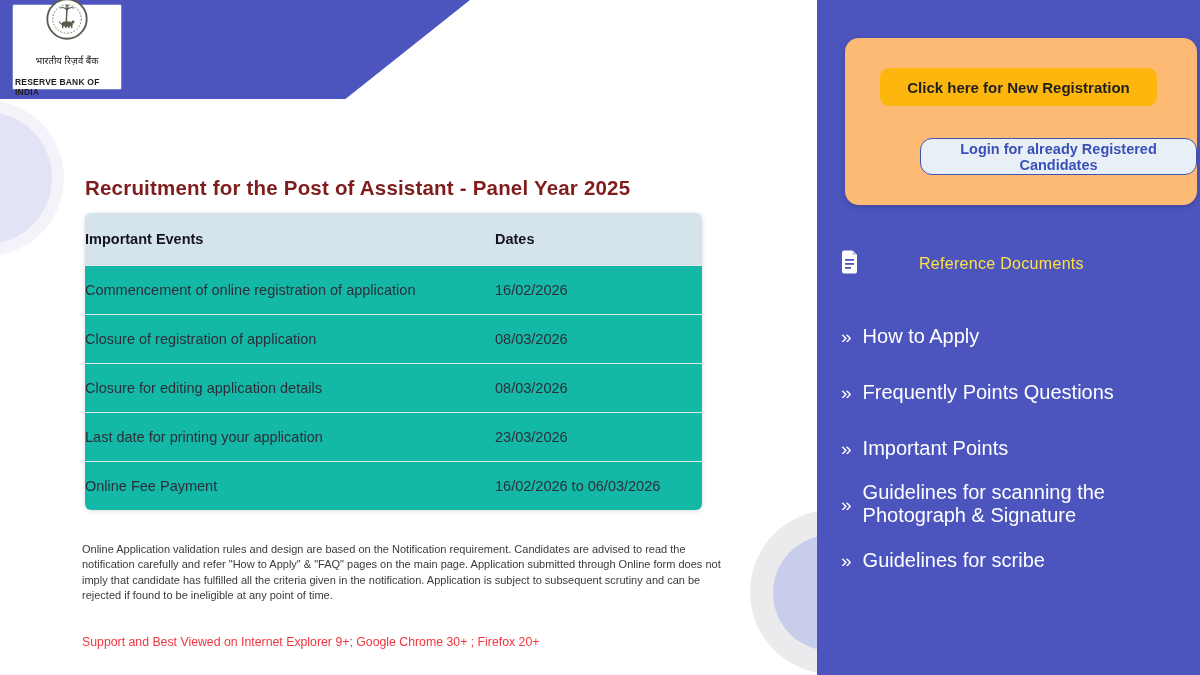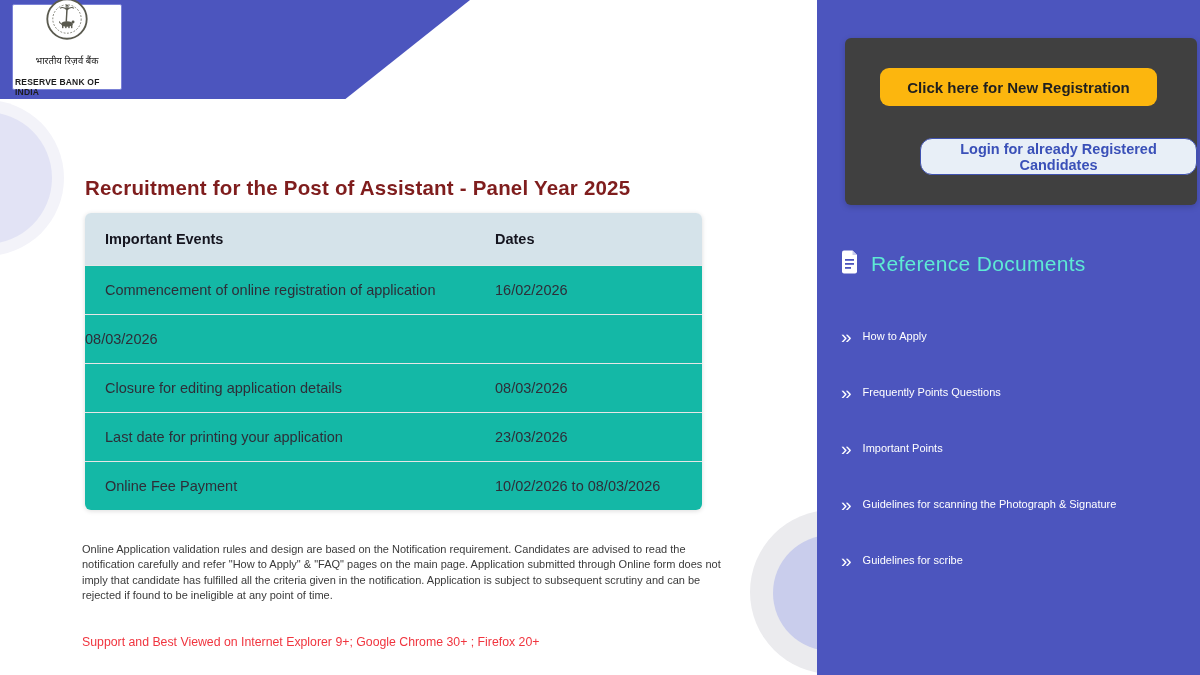--- a/index.html
+++ b/index.html
@@ -39,70 +39,70 @@
     font-size: 20.5px; font-weight: 700; color: #7f1d1d; letter-spacing: 0.2px;
   }
   .events-table {
     position: absolute; left: 85px; top: 213px; width: 617px;
     border-radius: 6px; overflow: hidden;
     box-shadow: 0 1px 5px rgba(0,0,0,0.14);
     background: #fff;
   }
   .t-row { display: flex; align-items: center; height: 49px; background: #14b8a6; border-top: 1px solid #e6e6e6; }
   .t-head { height: 52px; background: #d5e3ea; border-top: none; }
-  .t-cell-event { width: 410px; padding-left: 20px; font-size: 14.5px; color: #2e2e38; }
+  .t-cell-event { width: 410px; padding-left: 0; font-size: 14.5px; color: #2e2e38; }
   .t-cell-date  { flex: 1; font-size: 14.5px; color: #2e2e38; }
   .t-head .t-cell-event, .t-head .t-cell-date { font-weight: bold; color: #15151f; font-size: 14.5px; }
 
   .disclaimer {
     position: absolute; left: 82px; top: 542px; width: 648px;
     font-size: 11px; line-height: 1.39; color: #3a3a3a;
   }
   .browser-note {
     position: absolute; left: 82px; top: 635px;
     font-size: 12.3px; color: #f0353f;
   }
 
   
   .sidebar {
     position: absolute; left: 817px; top: 0; width: 383px; height: 675px;
     background: #4c55be;
   }
   .auth-card {
     position: absolute; left: 28px; top: 38px; width: 352px; height: 167px;
-    background: #404040; border-radius: 6px;
+    background: #fdba74; border-radius: 14px;
     box-shadow: 0 2px 6px rgba(0,0,0,0.18);
   }
   .btn-new-reg {
     position: absolute; left: 35px; top: 30px; width: 277px; height: 38px;
     background: #fcb60e; border: none; border-radius: 9px;
     font-family: "Liberation Sans", sans-serif;
     font-size: 15px; font-weight: bold; color: #1f1f1f; cursor: pointer;
   }
   .btn-login {
     position: absolute; left: 35px; top: 100px; width: 277px; height: 37px;
     background: #e8eff7; border: 1.5px solid #4052b0; border-radius: 12px;
     font-family: "Liberation Sans", sans-serif;
     font-size: 14.5px; font-weight: bold; color: #3a50b8; cursor: pointer; margin-left: 40px;
   }
   .ref-head {
     position: absolute; left: 23px; top: 250px;
     display: flex; align-items: center; gap: 12px;
   }
-  .ref-head-title { font-size: 21px; color: #5eead4; font-weight: 500; letter-spacing: 0.3px; }
+  .ref-head-title { font-size: 16px; color: #fde047; font-weight: 500; letter-spacing: 0.3px; margin-left: 48px; }
   .ref-links {
     position: absolute; left: 24px; top: 308px;
     display: flex; flex-direction: column;
   }
   .ref-link {
     display: flex; align-items: center; gap: 13px; height: 56px;
     color: #ffffff; cursor: pointer; text-decoration: none;
   }
   .chev { font-size: 19px; line-height: 1; color: #ffffff; letter-spacing: -2px; font-weight: 500; }
-  .ref-link-label { font-size: 11px; color: #ffffff; }
+  .ref-link-label { font-size: 20px; color: #ffffff; }
 </style>
 </head>
 <body>
 
 <div class="stage">
 
   <div class="circle circ-tl-outer"></div>
   <div class="circle circ-tl-inner"></div>
   <div class="circle circ-br-outer"></div>
   <div class="circle circ-br-inner"></div>
@@ -136,33 +136,34 @@
   <div class="events-table">
     <div class="t-row t-head">
       <div class="t-cell-event">Important Events</div>
       <div class="t-cell-date">Dates</div>
     </div>
     <div class="t-row">
       <div class="t-cell-event">Commencement of online registration of application</div>
       <div class="t-cell-date">16/02/2026</div>
     </div>
     <div class="t-row">
+      <div class="t-cell-event">Closure of registration of application</div>
       <div class="t-cell-date">08/03/2026</div>
     </div>
     <div class="t-row">
       <div class="t-cell-event">Closure for editing application details</div>
       <div class="t-cell-date">08/03/2026</div>
     </div>
     <div class="t-row">
       <div class="t-cell-event">Last date for printing your application</div>
       <div class="t-cell-date">23/03/2026</div>
     </div>
     <div class="t-row">
       <div class="t-cell-event">Online Fee Payment</div>
-      <div class="t-cell-date">10/02/2026 to 08/03/2026</div>
+      <div class="t-cell-date">16/02/2026 to 06/03/2026</div>
     </div>
   </div>
 
   <div class="disclaimer">Online Application validation rules and design are based on the Notification requirement. Candidates are advised to read the notification carefully and refer "How to Apply" &amp; "FAQ" pages on the main page. Application submitted through Online form does not imply that candidate has fulfilled all the criteria given in the notification. Application is subject to subsequent scrutiny and can be rejected if found to be ineligible at any point of time.</div>
 
   <div class="browser-note">Support and Best Viewed on Internet Explorer 9+; Google Chrome 30+ ; Firefox 20+</div>
 
   <div class="sidebar">
 
     <div class="auth-card">

